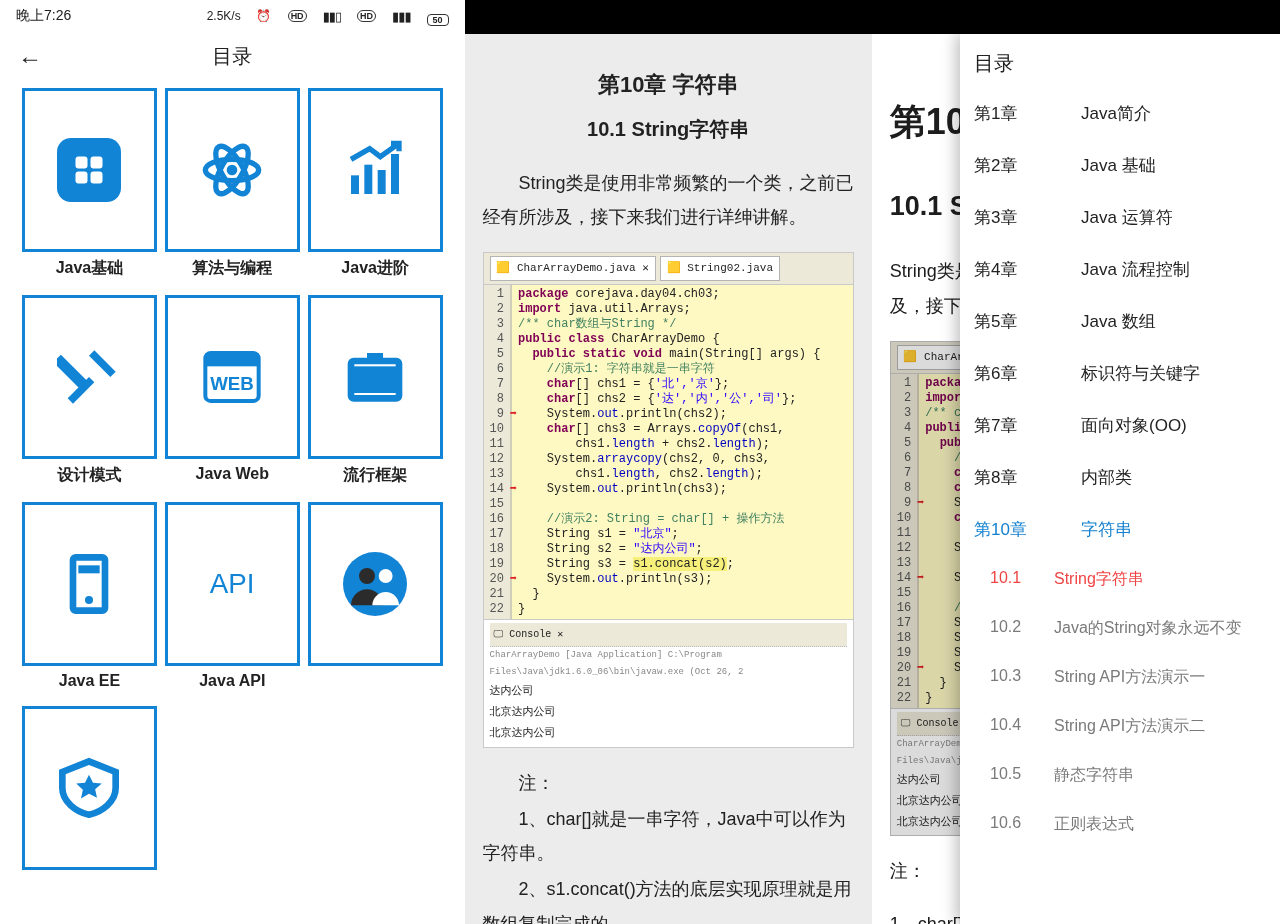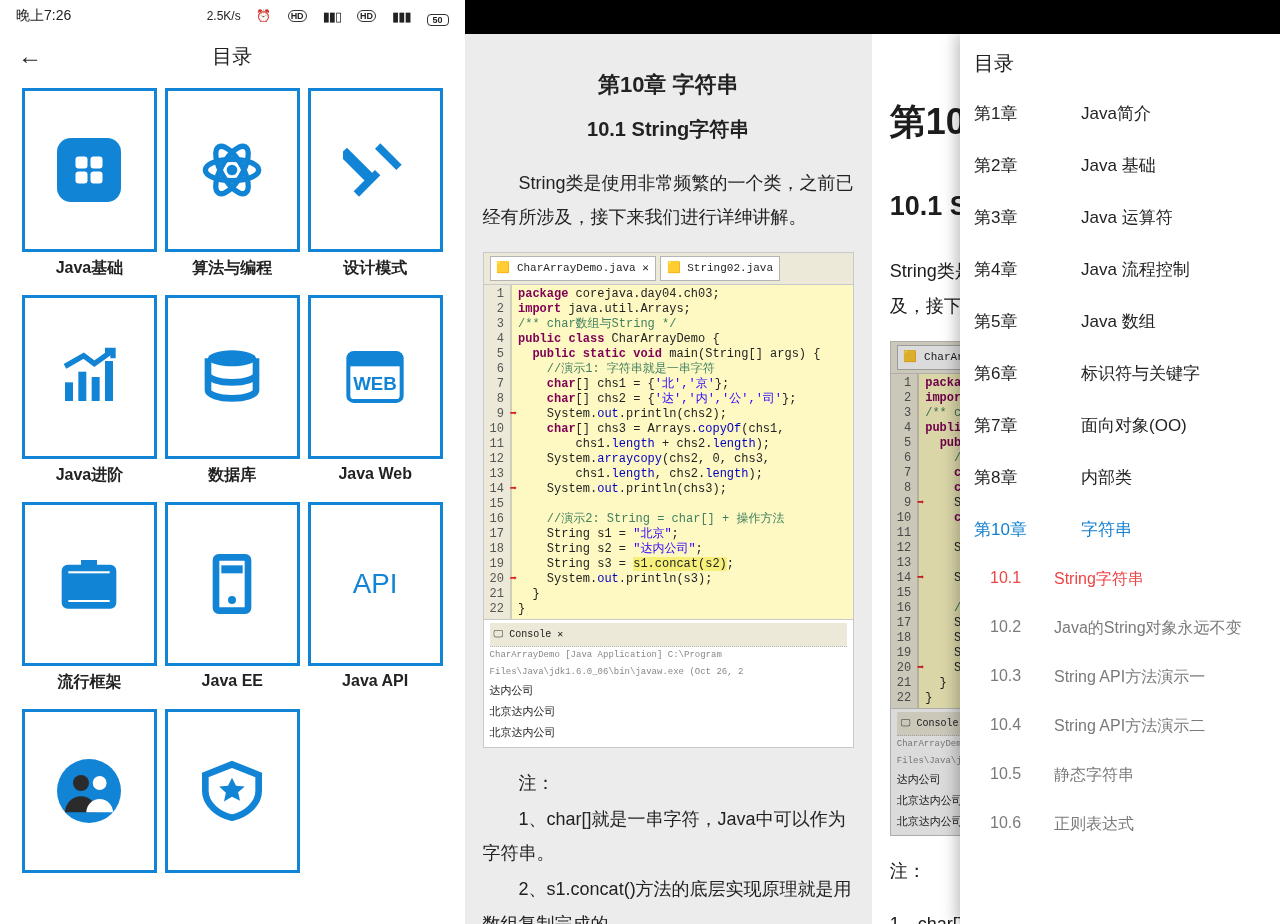--- a/index.html
+++ b/index.html
@@ -113,54 +113,42 @@
                 <ellipse cx="12" cy="12" rx="10" ry="4" fill="none" stroke="#1284d6" stroke-width="2" transform="rotate(-60 12 12)"></ellipse>
               </svg>
             </div>
           </div>
           <div class="label">算法与编程</div>
         </div>
         <div class="cell">
           <div class="card">
             <div class="icon">
               <svg viewBox="0 0 24 24">
-                <path d="M4 20 L12 12 L14 14 L6 22 Z"></path>
-                <path d="M14 2 L22 10 L20 12 L12 4 Z"></path>
-                <rect x="3" y="3" width="4" height="14" transform="rotate(-45 5 10)"></rect>
-              </svg>
-            </div>
-          </div>
-          <div class="label">设计模式</div>
-        </div>
-        <div class="cell">
-          <div class="card">
-            <div class="icon">
-              <svg viewBox="0 0 24 24">
                 <rect x="3" y="14" width="3" height="7"></rect>
                 <rect x="8" y="10" width="3" height="11"></rect>
                 <rect x="13" y="12" width="3" height="9"></rect>
                 <rect x="18" y="6" width="3" height="15"></rect>
                 <path d="M3 8 L10 4 L14 7 L21 2" fill="none" stroke="#1284d6" stroke-width="2"></path>
                 <path d="M18 2 L21 2 L21 5" fill="none" stroke="#1284d6" stroke-width="2"></path>
               </svg>
             </div>
           </div>
           <div class="label">Java进阶</div>
         </div>
         <div class="cell">
           <div class="card">
             <div class="icon">
               <svg viewBox="0 0 24 24">
-                <ellipse cx="12" cy="5" rx="9" ry="3"></ellipse>
-                <path d="M3 5 v6 a9 3 0 0 0 18 0 V5" fill="none" stroke="#1284d6" stroke-width="2.5"></path>
-                <path d="M3 11 v6 a9 3 0 0 0 18 0 V11" fill="none" stroke="#1284d6" stroke-width="2.5"></path>
-              </svg>
-            </div>
-          </div>
-          <div class="label">数据库</div>
+                <path d="M4 20 L12 12 L14 14 L6 22 Z"></path>
+                <path d="M14 2 L22 10 L20 12 L12 4 Z"></path>
+                <rect x="3" y="3" width="4" height="14" transform="rotate(-45 5 10)"></rect>
+              </svg>
+            </div>
+          </div>
+          <div class="label">设计模式</div>
         </div>
         <div class="cell">
           <div class="card">
             <div class="icon">
               <svg viewBox="0 0 48 48">
                 <rect x="4" y="6" width="40" height="36" rx="4" fill="none" stroke="#1284d6" stroke-width="3"></rect>
                 <rect x="4" y="6" width="40" height="10" fill="#1284d6"></rect>
                 <text x="24" y="34" font-size="14" font-weight="bold" text-anchor="middle" fill="#1284d6" font-family="sans-serif">WEB</text>
               </svg>
             </div>

